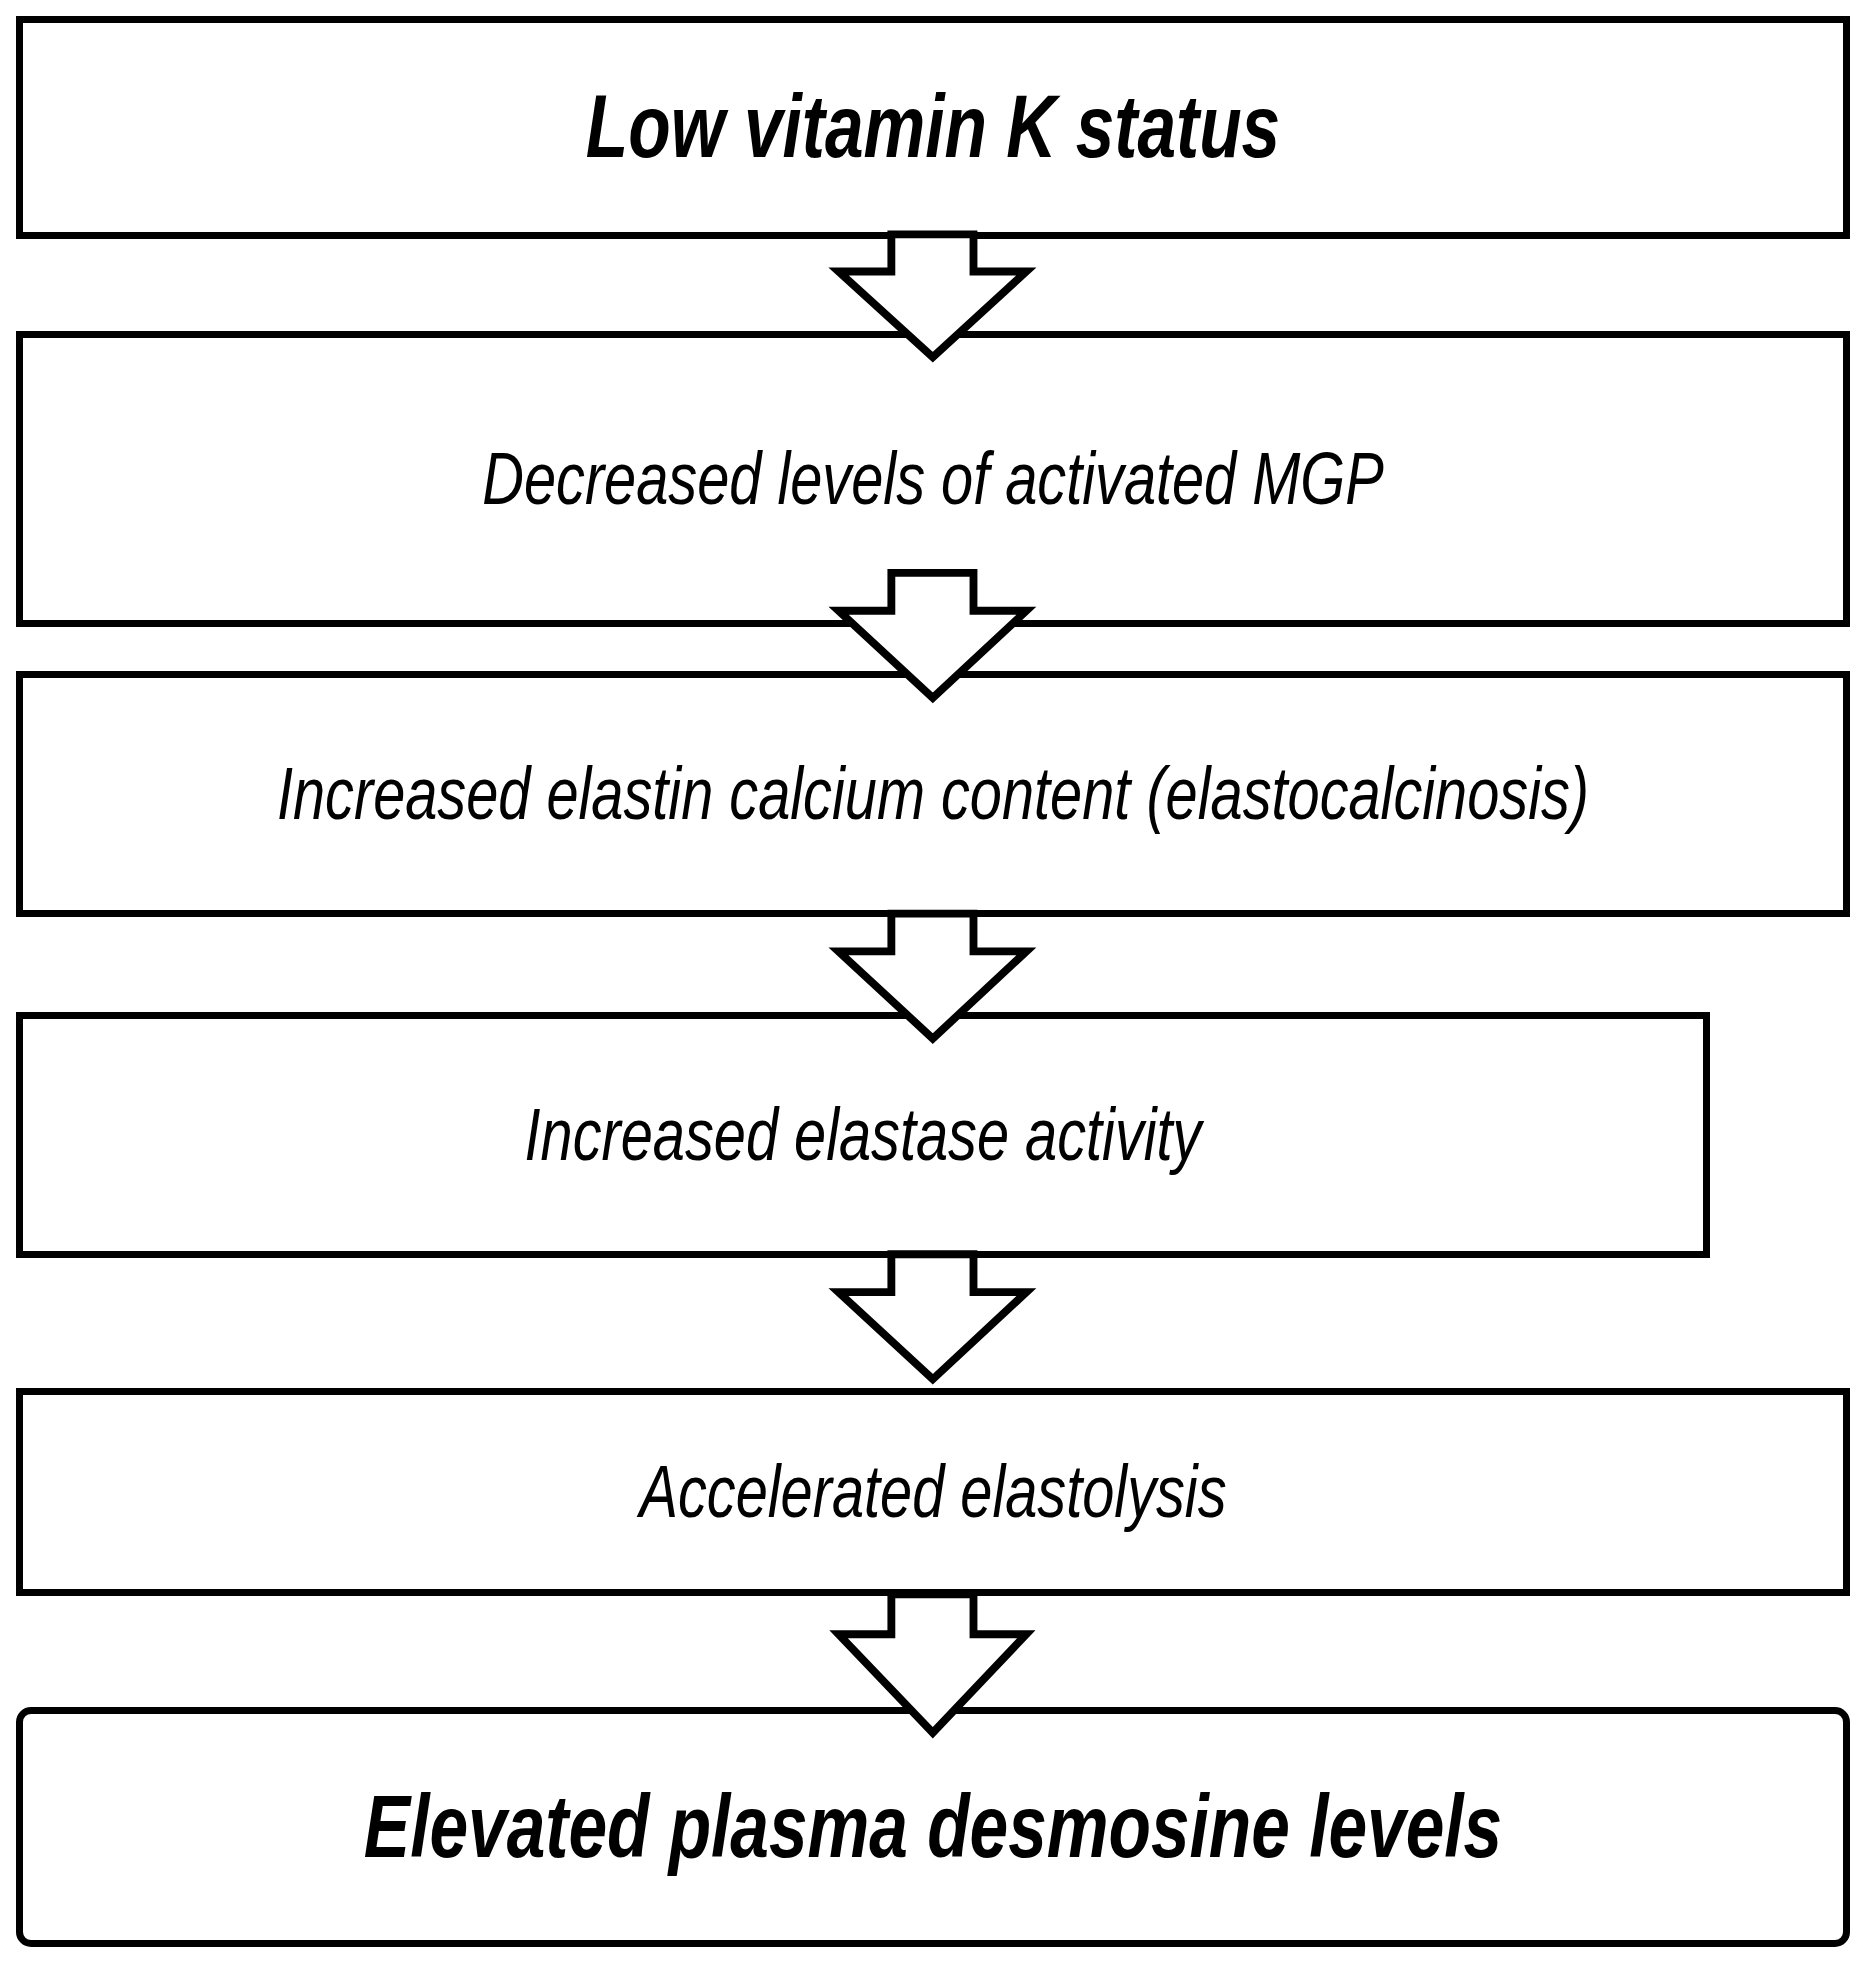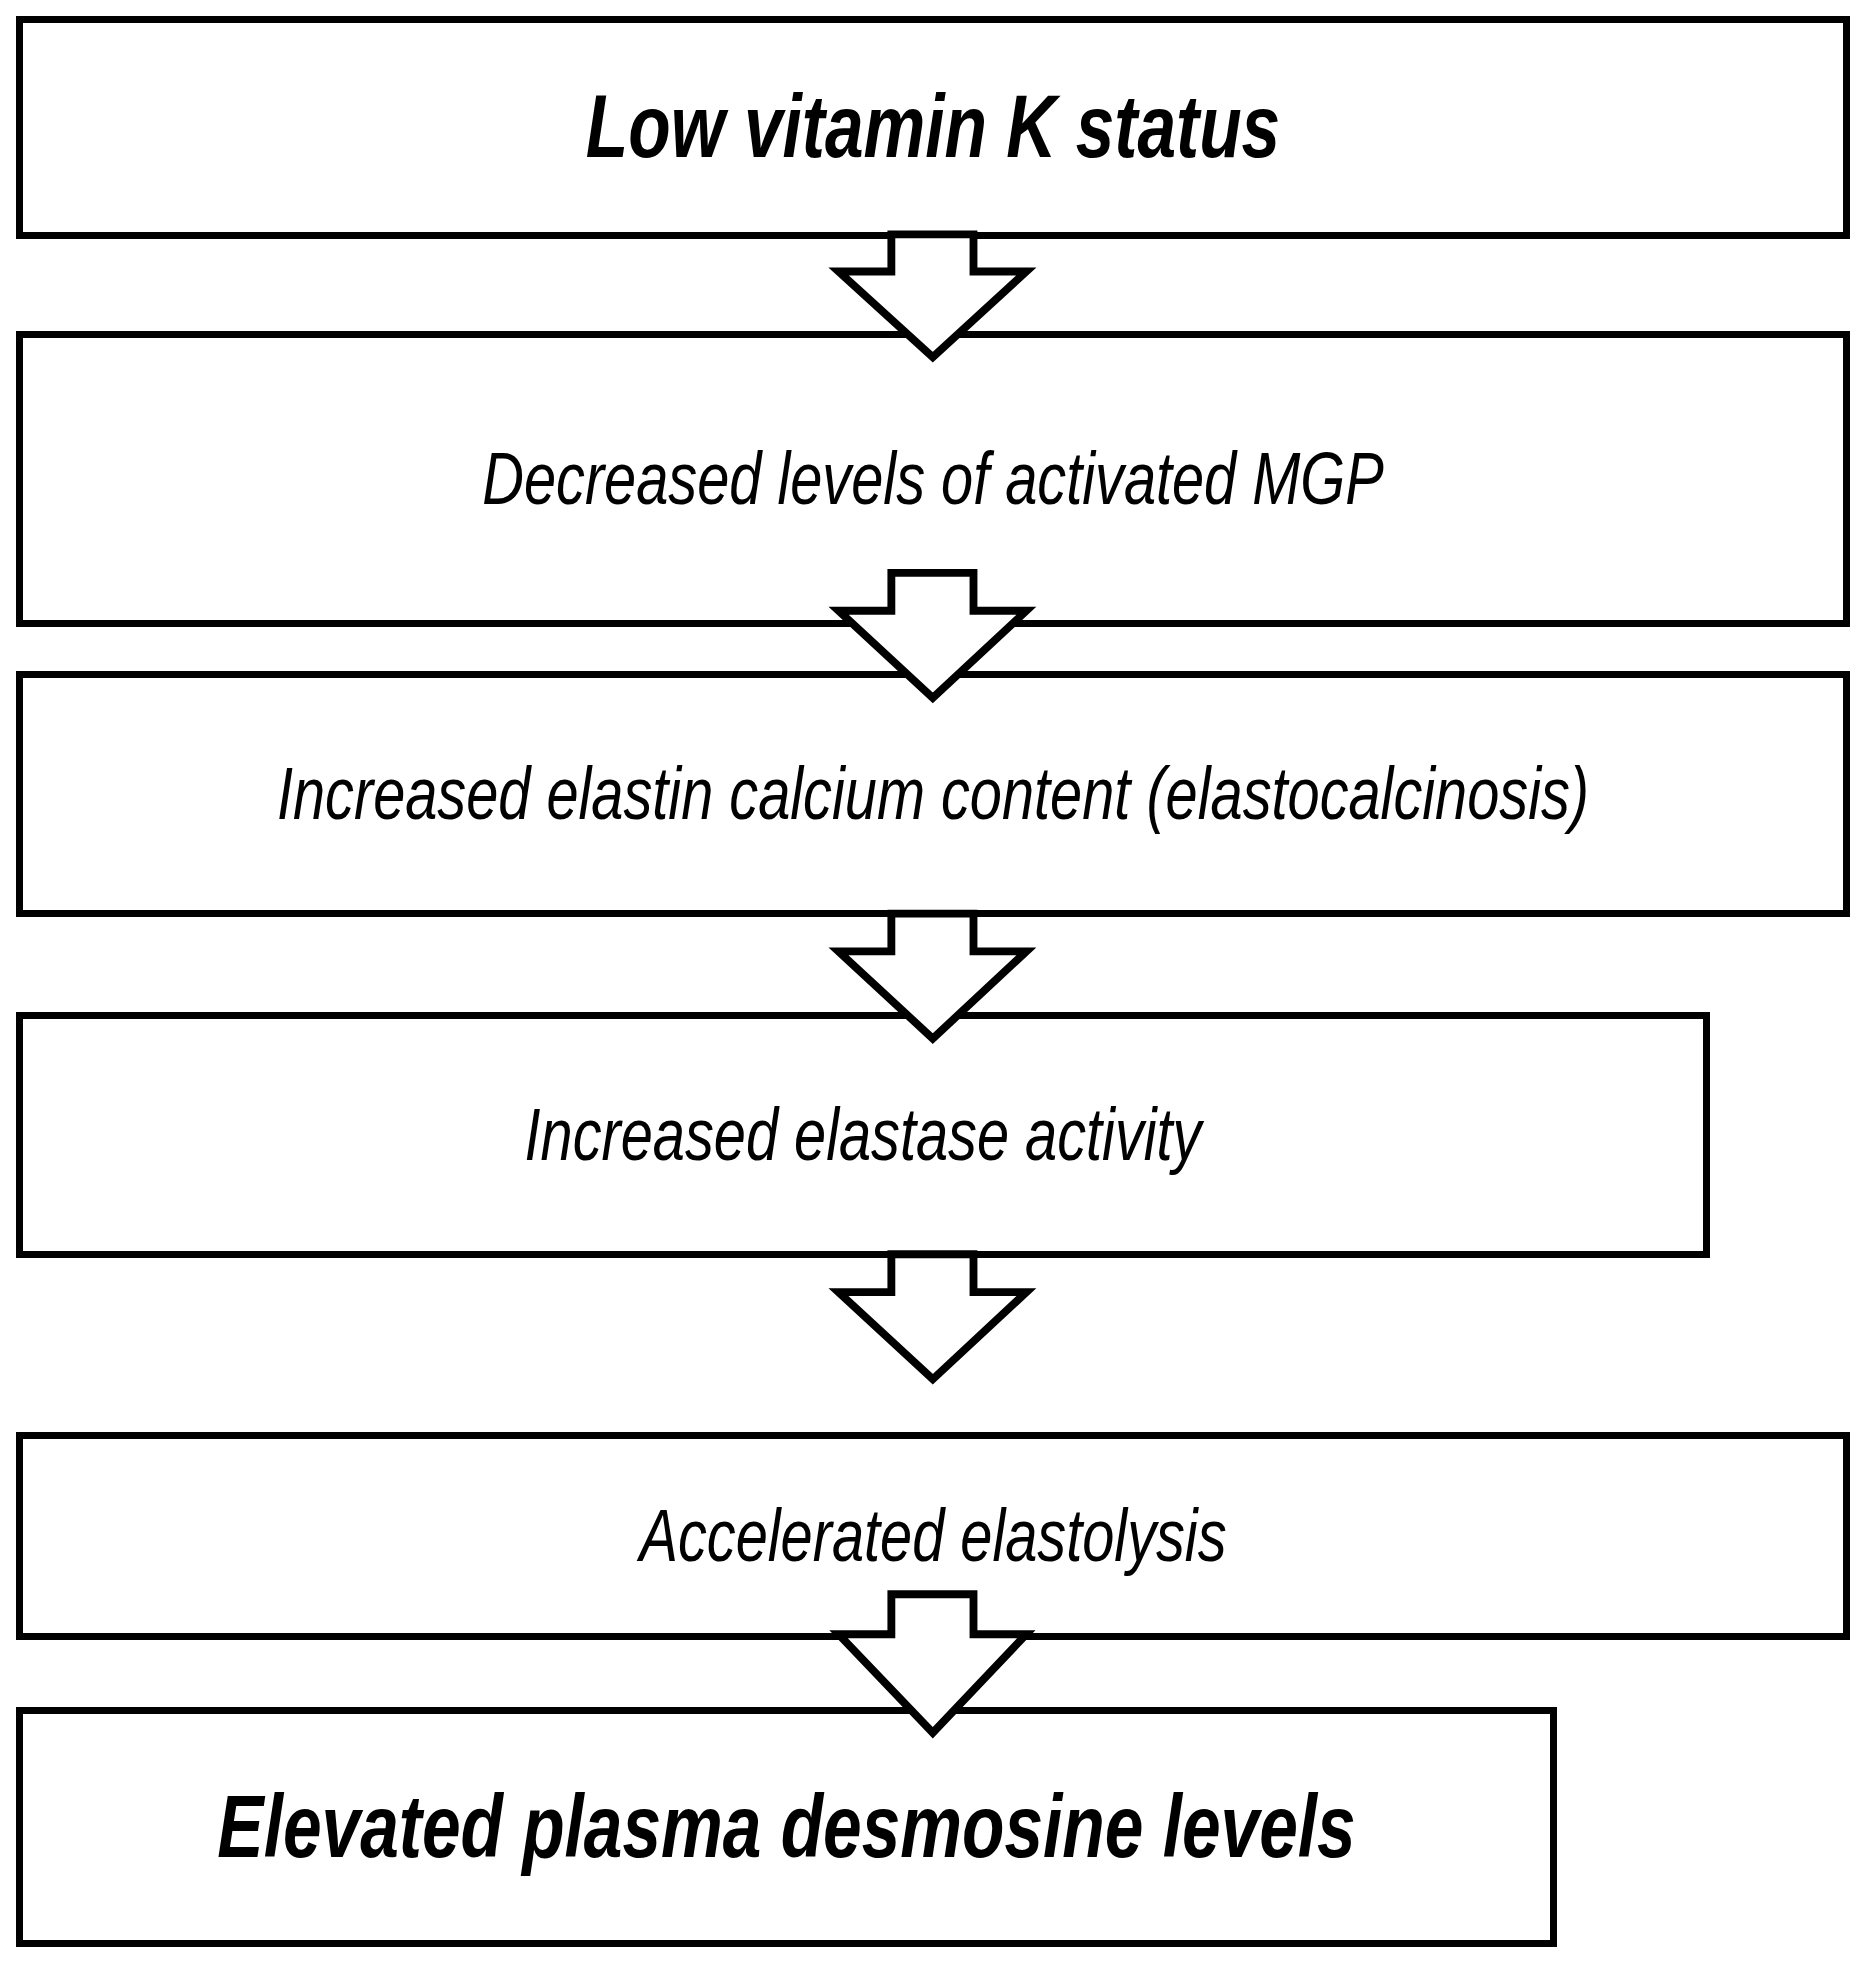--- a/index.html
+++ b/index.html
@@ -77,25 +77,25 @@
     </div>
 
     <div class="node-box" style="left:16.4px; top:671px; width:1834px; height:246px;justify-content:center;">
       <span class="node-label">Increased elastin calcium content (elastocalcinosis)</span>
     </div>
 
     <div class="node-box" style="left:16.4px; top:1012px; width:1694px; height:246px;">
       <span class="node-label">Increased elastase activity</span>
     </div>
 
-    <div class="node-box" style="left:16.4px; top:1432px; width:1834px; height:208px;">
+    <div class="node-box" style="left:16.4px; top:1388px; width:1834px; height:208px;">
       <span class="node-label">Accelerated elastolysis</span>
     </div>
 
-    <div class="node-box" style="left:16.4px; top:1707px; width:1541px; height:240px;">
+    <div class="node-box" style="left:16.4px; top:1707px; width:1834px; height:240px;border-radius:15px;">
       <span class="node-label bold">Elevated plasma desmosine levels</span>
     </div>
 
   </div>
 
   <svg class="arrow-layer" viewBox="0 0 2621 2751" xmlns="http://www.w3.org/2000/svg">
 
     <g>
       <polygon points="1248,328 1363,328 1363,380 1437,380 1306,500 1174,380 1248,380" fill="#ffffff" stroke="#000000" stroke-width="11" stroke-linejoin="miter"></polygon>
     </g>

